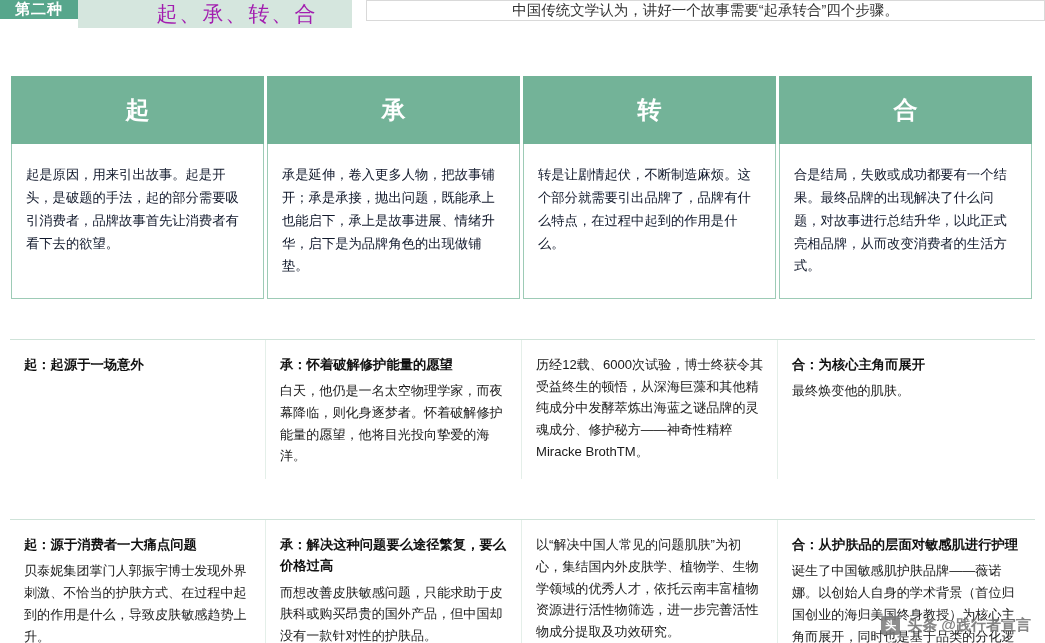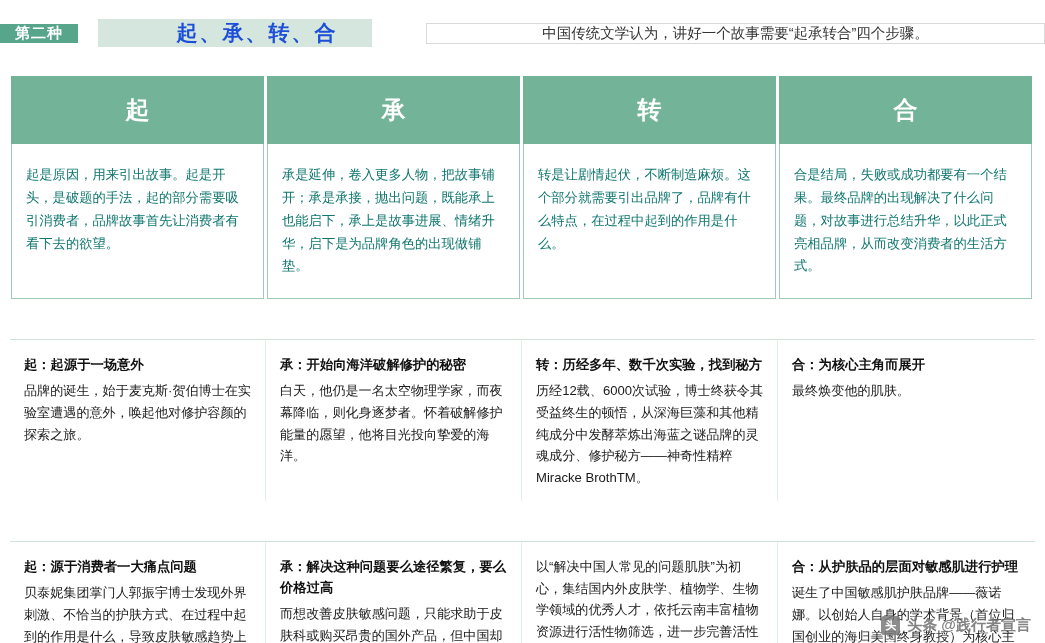--- a/index.html
+++ b/index.html
@@ -12,46 +12,45 @@
     height: 643px;
     font-family: "Liberation Sans", sans-serif;
     color: #222;
     overflow: hidden;
     position: relative;
   }
 
   
   .header {
     display: flex;
-    align-items: center;
+    align-items: flex-start;
     height: 66px;
     box-sizing: border-box;
-    gap: 20px;
   }
   .hdr-badge {
     width: 78px;
     background: #57a68c;
     color: #ffffff;
     display: flex;
     align-items: center;
     justify-content: center;
     font-size: 15px;
     font-weight: bold;
     letter-spacing: 1px;
     box-sizing: border-box;
   }
   .hdr-title {
     width: 274px;
     background: #d5e6de;
-    color: #1d4ed8;
+    color: #a21caf;
     display: flex;
     align-items: center;
     justify-content: center;
     font-size: 21px;
-    font-weight: bold;
+    font-weight: normal;
     letter-spacing: 2px;
     box-sizing: border-box;
     padding-left: 44px;
   }
   .hdr-gap {
     width: 14px;
     background: #ffffff;
   }
   .hdr-note {
     flex: 1;
@@ -96,21 +95,21 @@
 
   
   .defbox {
     border: 1px solid #9dcbb6;
     border-top: none;
     min-height: 155px;
     padding: 20px 14px 10px 14px;
     box-sizing: border-box;
     font-size: 13.3px;
     line-height: 1.72;
-    color: #0f766e;
+    color: #0f172a;
     background: #ffffff;
   }
   .case-head {
     font-size: 13.3px;
     font-weight: bold;
     color: #111;
     line-height: 1.6;
     margin-bottom: 5px;
   }
   .case-body {
@@ -189,28 +188,26 @@
     </div>
     <div class="col">
       <div class="cap">合</div>
       <div class="defbox">合是结局，失败或成功都要有一个结果。最终品牌的出现解决了什么问题，对故事进行总结升华，以此正式亮相品牌，从而改变消费者的生活方式。</div>
     </div>
   </div>
 
   <div class="case-row">
     <div class="cell">
       <div class="case-head">起：起源于一场意外</div>
-      <div class="case-body">品牌的诞生，始于麦克斯·贺伯博士在实验室遭遇的意外，唤起他对修护容颜的探索之旅。</div>
-    </div>
-    <div class="cell">
-      <div class="case-head">承：开始向海洋破解修护的秘密</div>
+    </div>
+    <div class="cell">
+      <div class="case-head">承：怀着破解修护能量的愿望</div>
       <div class="case-body">白天，他仍是一名太空物理学家，而夜幕降临，则化身逐梦者。怀着破解修护能量的愿望，他将目光投向挚爱的海洋。</div>
     </div>
     <div class="cell">
-      <div class="case-head">转：历经多年、数千次实验，找到秘方</div>
       <div class="case-body">历经12载、6000次试验，博士终获令其受益终生的顿悟，从深海巨藻和其他精纯成分中发酵萃炼出海蓝之谜品牌的灵魂成分、修护秘方——神奇性精粹Miracke BrothTM。</div>
     </div>
     <div class="cell">
       <div class="case-head">合：为核心主角而展开</div>
       <div class="case-body">最终焕变他的肌肤。</div>
     </div>
   </div>
 
   <div class="case-row">
     <div class="cell">

